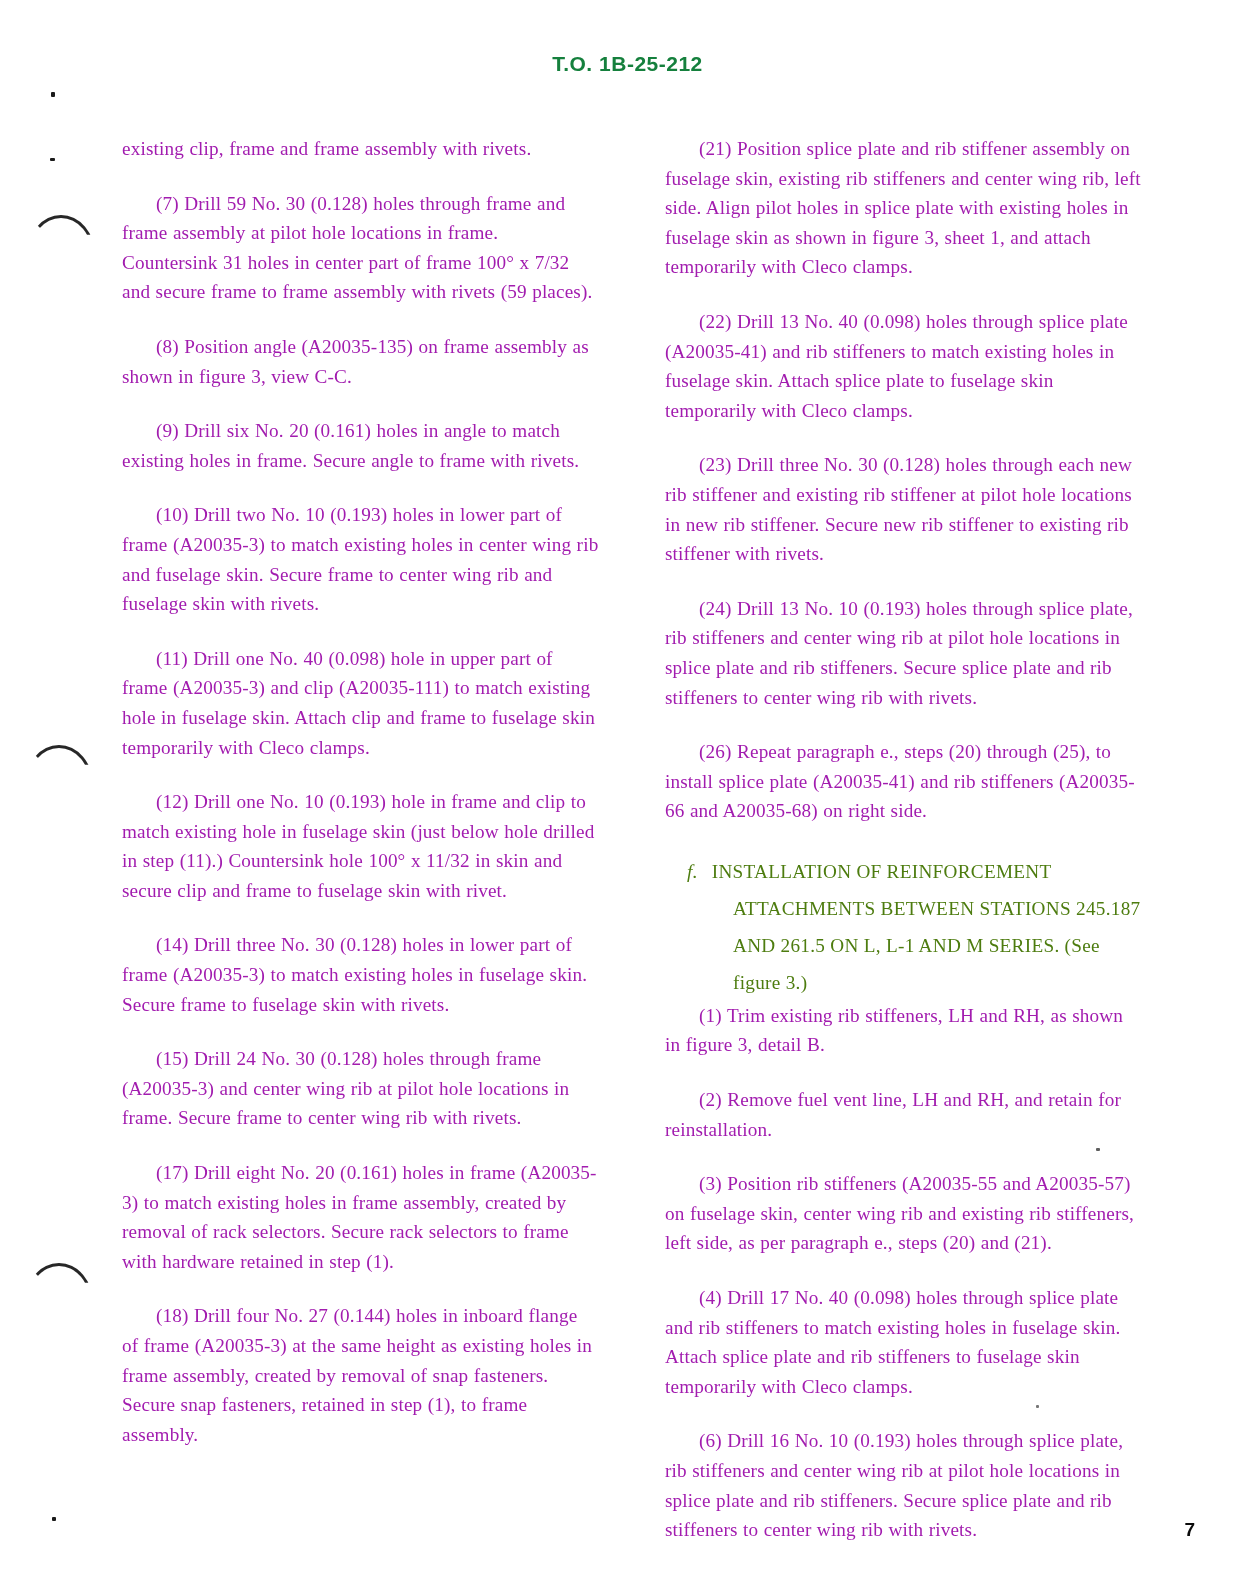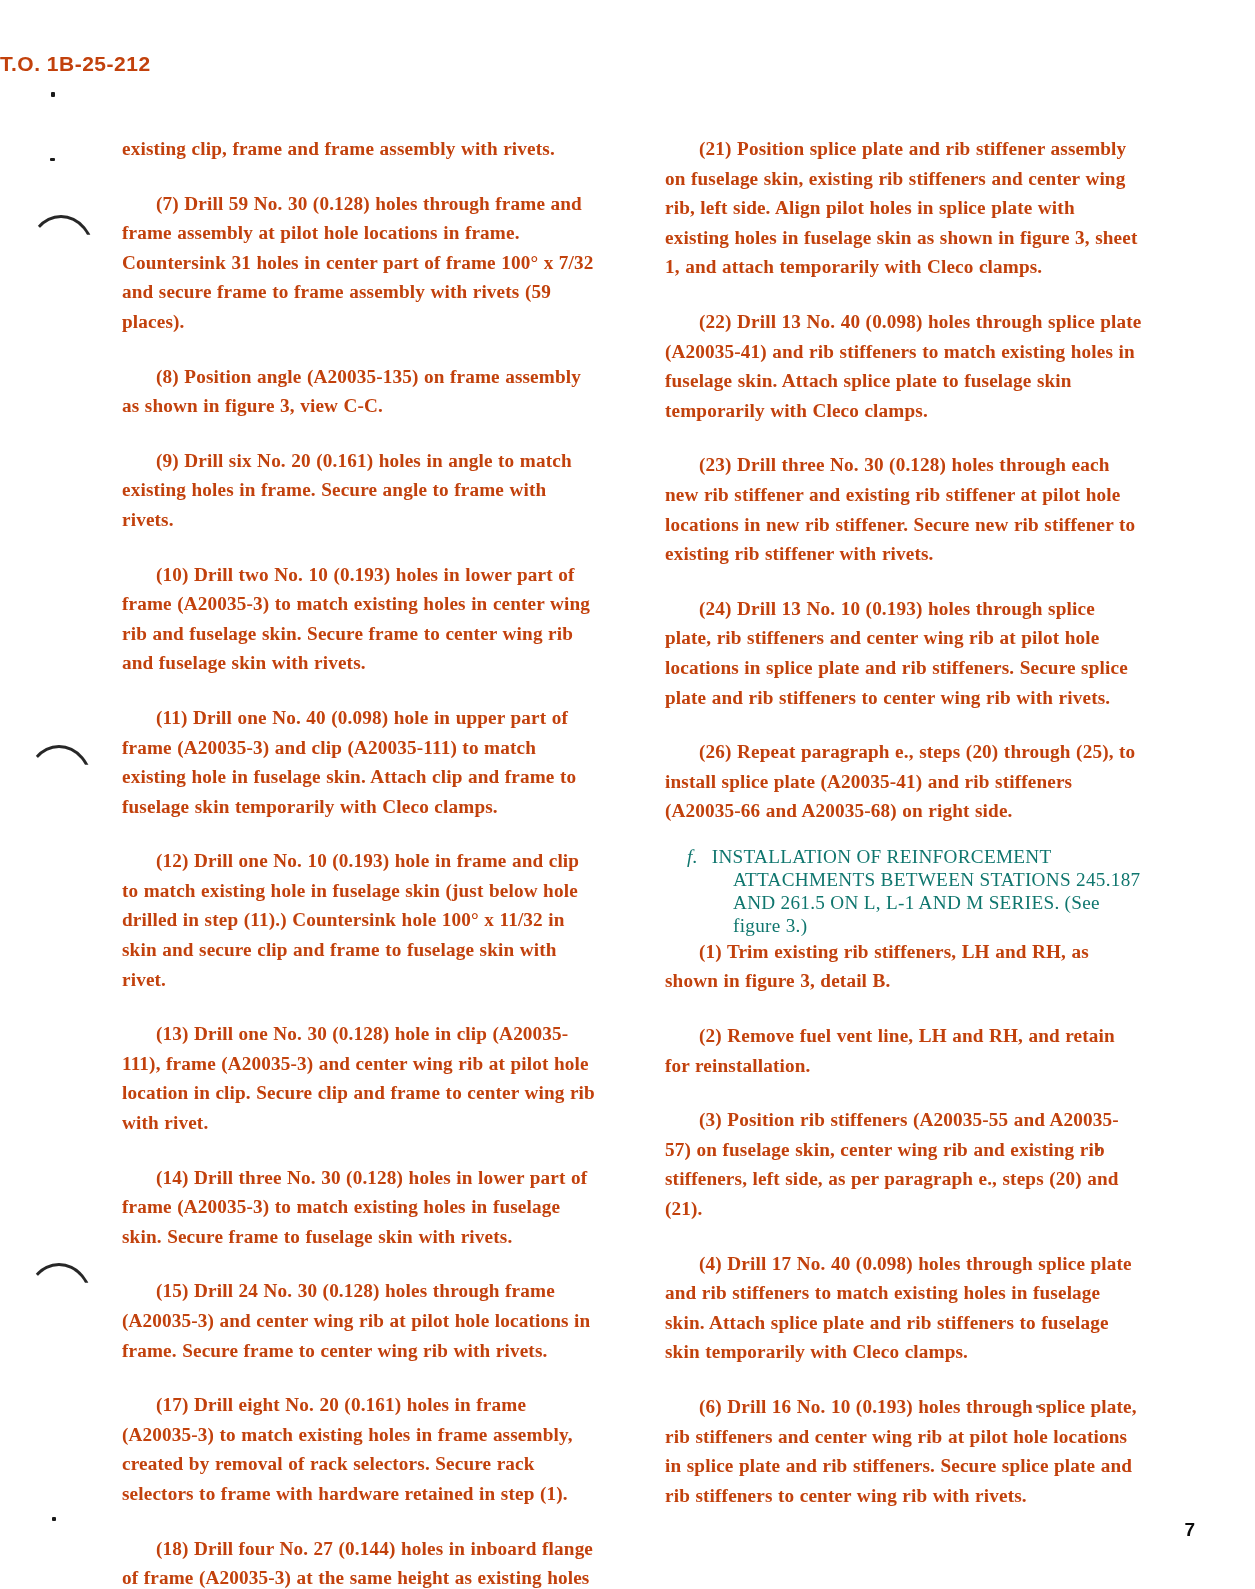--- a/index.html
+++ b/index.html
@@ -16,26 +16,26 @@
     color: #111111;
     overflow: hidden;
   }
 
   
   .header {
     position: absolute;
     top: 52px;
     left: 0;
     width: 1255px;
-    text-align: left;
+    text-align: center;
     font-family: "Liberation Sans", "DejaVu Sans", sans-serif;
     font-weight: bold;
     font-size: 21px;
     letter-spacing: 0.5px;
-    color: #c2410c;
+    color: #15803d;
   }
 
   
   .columns {
     position: absolute;
     top: 134px;
     left: 122px;
     width: 1015px;
     height: 1360px;
   }
@@ -49,39 +49,38 @@
 
   p.para {
     margin: 0 0 0 0;
     padding: 0;
     font-size: 19.2px;
     line-height: 29.6px;
     text-indent: 34px;
     text-align: left;
     word-spacing: 0.5px;
     letter-spacing: 0.15px;
-    color: #c2410c;
-    font-weight: bold;
+    color: #a21caf;
   }
   p.para + p.para {
     margin-top: 25px;
   }
 
   
   p.para.runon { text-indent: 0; }
 
   
   .section-head {
-    margin-top: 19px;
+    margin-top: 27px;
     font-size: 19.2px;
-    line-height: 23px;
+    line-height: 37px;
     padding-left: 68px;
     text-indent: -46px;
     letter-spacing: 0.3px;
-    color: #0f766e;
+    color: #4d7c0f;
   }
   .section-head .letter {
     font-style: italic;
     padding-right: 14px;
   }
 
   
   .folio {
     position: absolute;
     right: 60px;
@@ -138,21 +137,20 @@
   <div class="columns">
 
     <div class="col col-left">
       <p class="para runon">existing clip, frame and frame assembly with rivets.</p>
       <p class="para">(7)  Drill 59 No. 30 (0.128) holes through frame and frame assembly at pilot hole locations in frame. Countersink 31 holes in center part of frame 100° x 7/32 and secure frame to frame assembly with rivets (59 places).</p>
       <p class="para">(8)  Position angle (A20035-135) on frame assembly as shown in figure 3, view C-C.</p>
       <p class="para">(9)  Drill six No. 20 (0.161) holes in angle to match existing holes in frame. Secure angle to frame with rivets.</p>
       <p class="para">(10)  Drill two No. 10 (0.193) holes in lower part of frame (A20035-3) to match existing holes in center wing rib and fuselage skin. Secure frame to center wing rib and fuselage skin with rivets.</p>
       <p class="para">(11)  Drill one No. 40 (0.098) hole in upper part of frame (A20035-3) and clip (A20035-111) to match existing hole in fuselage skin. Attach clip and frame to fuselage skin temporarily with Cleco clamps.</p>
       <p class="para">(12)  Drill one No. 10 (0.193) hole in frame and clip to match existing hole in fuselage skin (just below hole drilled in step (11).) Countersink hole 100° x 11/32 in skin and secure clip and frame to fuselage skin with rivet.</p>
-      <p class="para">(13)  Drill one No. 30 (0.128) hole in clip (A20035-111), frame (A20035-3) and center wing rib at pilot hole location in clip. Secure clip and frame to center wing rib with rivet.</p>
       <p class="para">(14)  Drill three No. 30 (0.128) holes in lower part of frame (A20035-3) to match existing holes in fuselage skin. Secure frame to fuselage skin with rivets.</p>
       <p class="para">(15)  Drill 24 No. 30 (0.128) holes through frame (A20035-3) and center wing rib at pilot hole locations in frame. Secure frame to center wing rib with rivets.</p>
       <p class="para">(17)  Drill eight No. 20 (0.161) holes in frame (A20035-3) to match existing holes in frame assembly, created by removal of rack selectors. Secure rack selectors to frame with hardware retained in step (1).</p>
       <p class="para">(18)  Drill four No. 27 (0.144) holes in inboard flange of frame (A20035-3) at the same height as existing holes in frame assembly, created by removal of snap fasteners. Secure snap fasteners, retained in step (1), to frame assembly.</p>
 
     </div>
 
     <div class="col col-right">
       <p class="para">(21)  Position splice plate and rib stiffener assembly on fuselage skin, existing rib stiffeners and center wing rib, left side. Align pilot holes in splice plate with existing holes in fuselage skin as shown in figure 3, sheet 1, and attach temporarily with Cleco clamps.</p>
       <p class="para">(22)  Drill 13 No. 40 (0.098) holes through splice plate (A20035-41) and rib stiffeners to match existing holes in fuselage skin. Attach splice plate to fuselage skin temporarily with Cleco clamps.</p>

